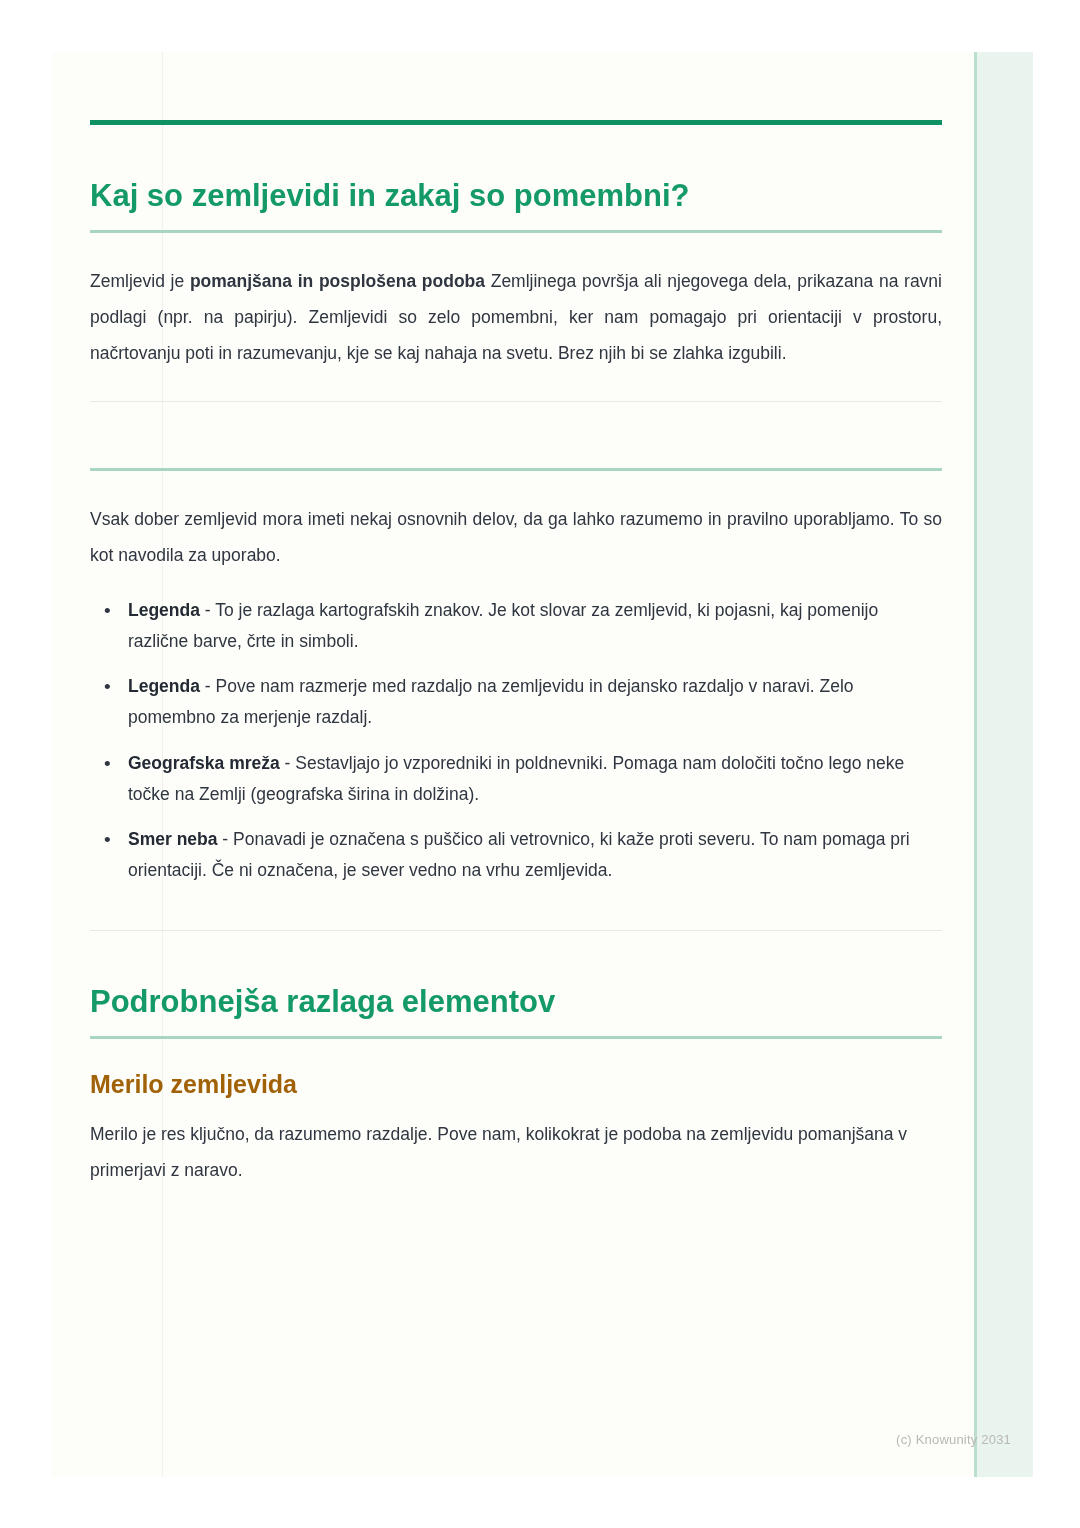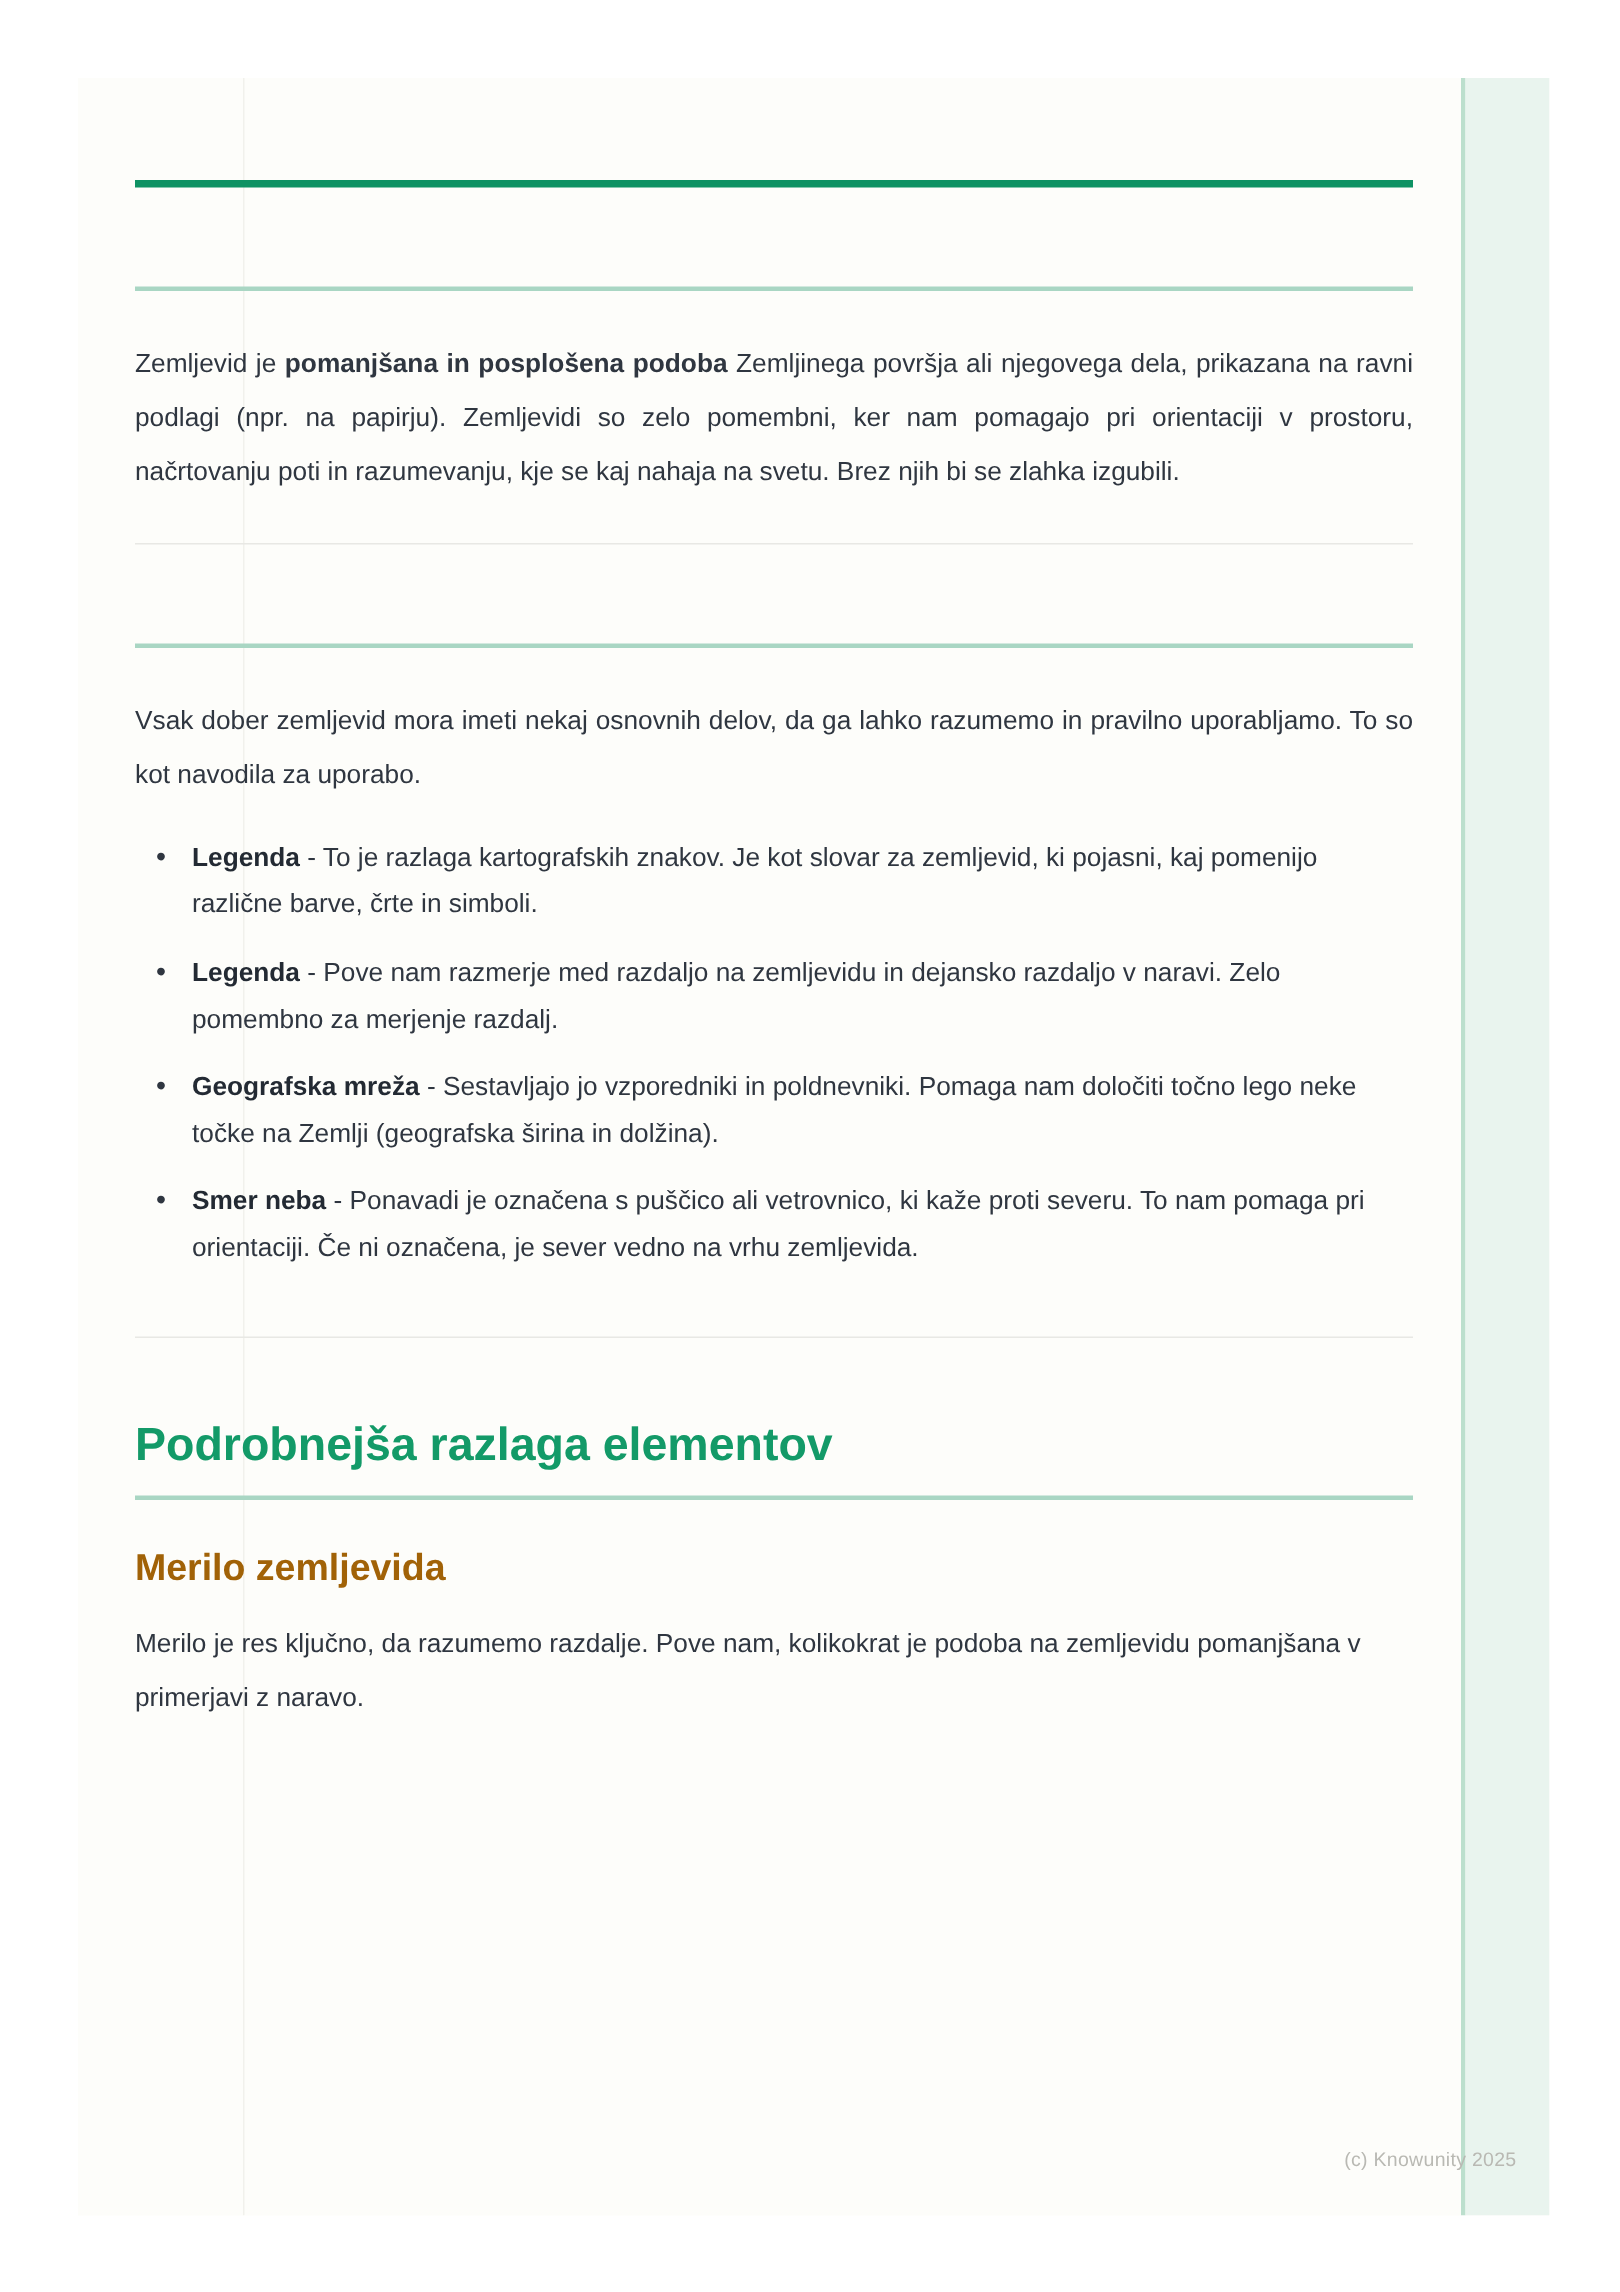--- a/index.html
+++ b/index.html
@@ -167,20 +167,21 @@
   <div class="fold-line"></div>
   <div class="green-band-edge"></div>
   <div class="green-band"></div>
 
   <div class="content">
 
     <div class="title-rule"></div>
 
     <div class="spacer-lg"></div>
 
+    <h2 class="section-title">Kaj so zemljevidi in zakaj so pomembni?</h2>
     <div class="h2-rule"></div>
 
     <div class="spacer-md"></div>
 
     <p class="body-text"><span>Zemljevid je </span><b>pomanjšana in posplošena podoba</b><span> Zemljinega površja ali njegovega dela, prikazana na ravni podlagi (npr. na papirju). Zemljevidi so zelo pomembni, ker nam pomagajo pri orientaciji v prostoru, načrtovanju poti in razumevanju, kje se kaj nahaja na svetu. Brez njih bi se zlahka izgubili.</span></p>
 
     <div class="spacer-md"></div>
     <hr class="soft-divider">
     <div class="spacer-lg"></div>
 
@@ -209,15 +210,15 @@
     <div class="spacer-md"></div>
 
     <h3 class="sub-title">Merilo zemljevida</h3>
 
     <div class="spacer-xs"></div>
 
     <p class="body-text left">Merilo je res ključno, da razumemo razdalje. Pove nam, kolikokrat je podoba na zemljevidu pomanjšana v primerjavi z naravo.</p>
 
   </div>
 
-  <div class="watermark">(c) Knowunity 2025</div>
+  <div class="watermark">(c) Knowunity 2031</div>
 
 </div>
 
 </body></html>

